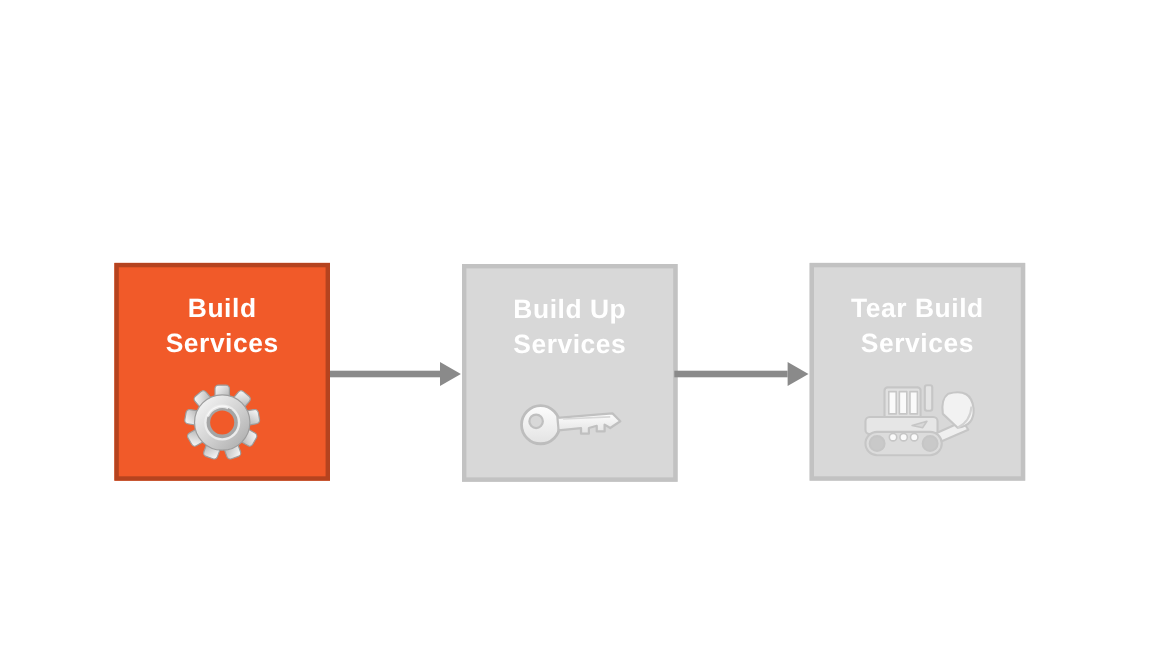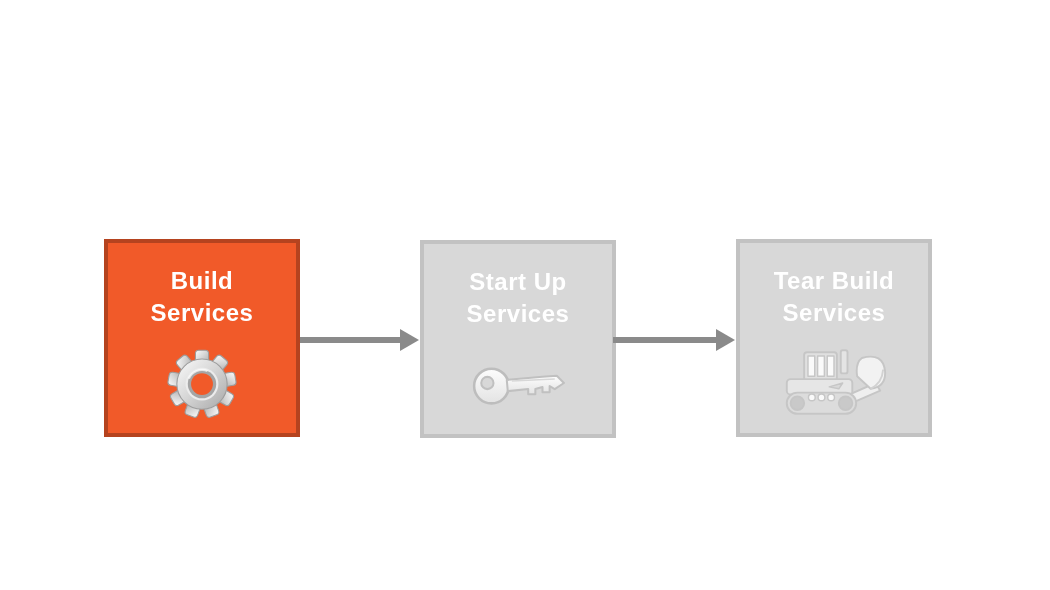--- a/index.html
+++ b/index.html
@@ -96,21 +96,21 @@
           <path d="M-12,-5 A13,13 0 0 1 5,-12" fill="none" stroke="#ffffff" stroke-width="2" opacity="0.7"></path>
         </g>
       </svg>
     </div>
   </div>
 
   <div class="connector" id="connector-1"></div>
 
   <div class="step inactive" style="left:420px;top:240px;">
     <div class="step-label">
-      <span>Start Up</span><br>
+      <span>Build Up</span><br>
       <span>Services</span>
     </div>
     <div class="step-icon">
       <svg width="98" height="58" viewBox="0 0 96 56" aria-hidden="true">
         <defs>
           <linearGradient id="keyGrad" x1="0" y1="0" x2="0" y2="1">
             <stop offset="0" stop-color="#fdfdfd"></stop>
             <stop offset="1" stop-color="#e3e3e3"></stop>
           </linearGradient>
         </defs>

